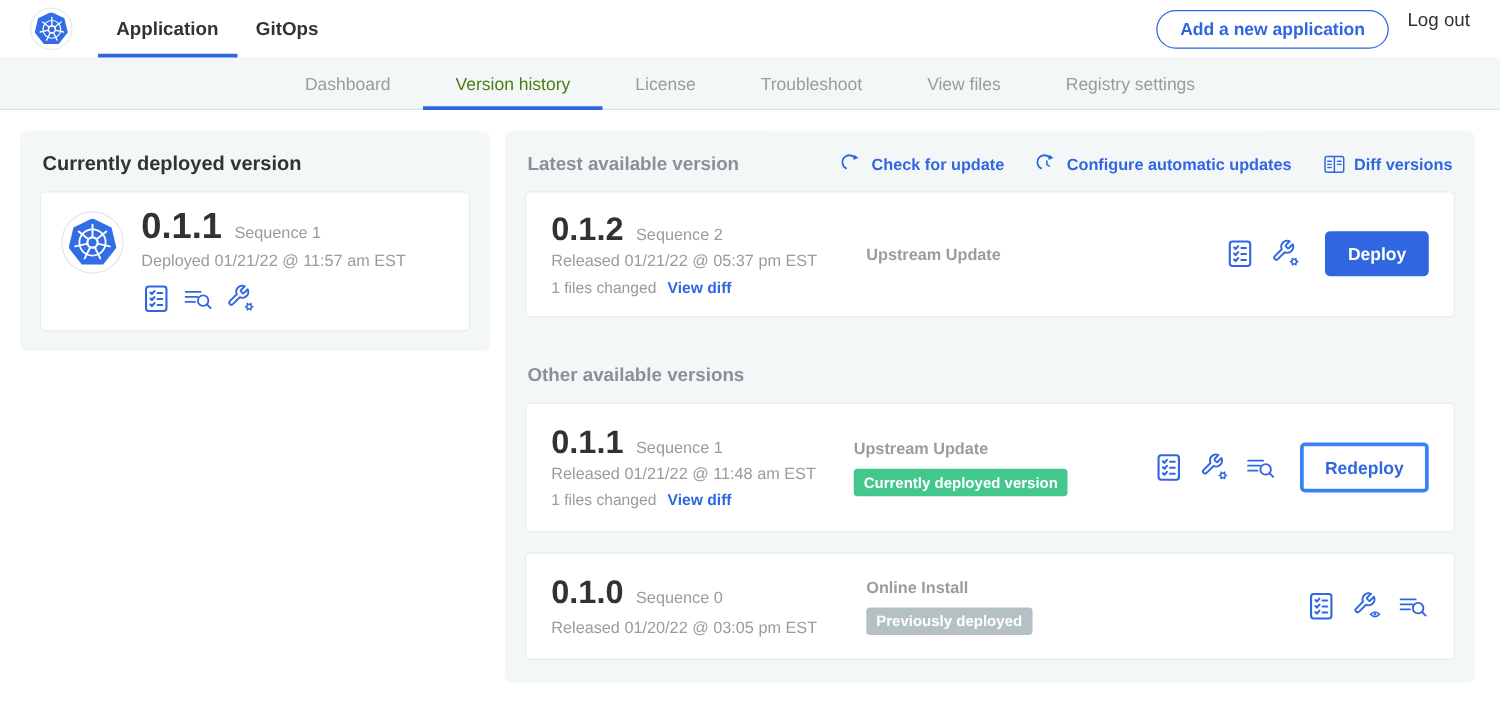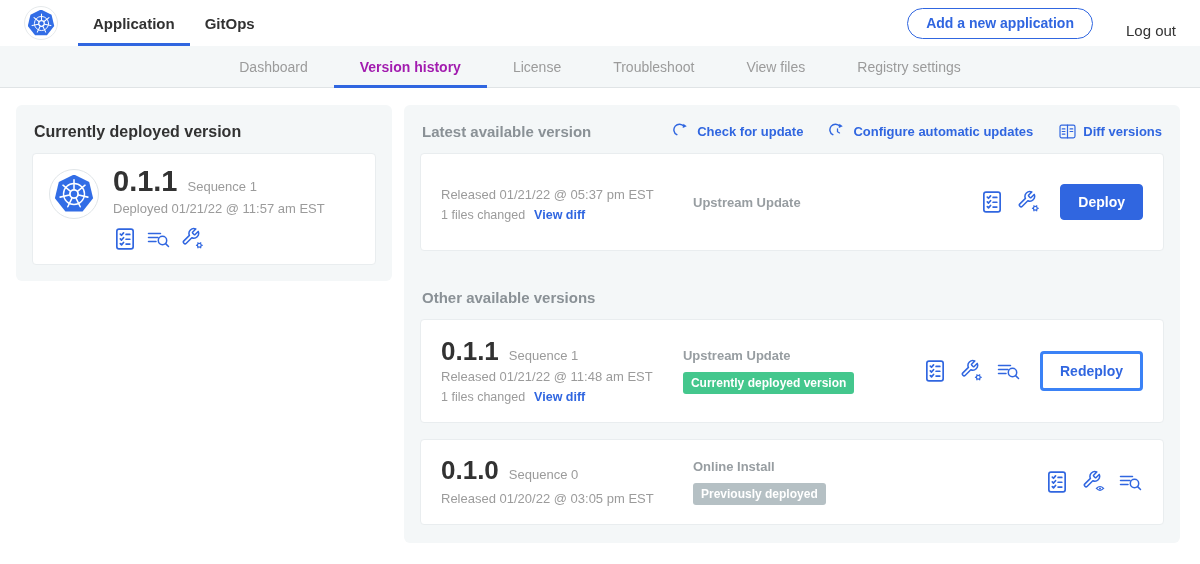--- a/index.html
+++ b/index.html
@@ -25,38 +25,38 @@
     display:flex; align-items:center; justify-content:center;
   }
   .hepta-sm { width:27px; height:27px; }
   .hepta-lg { width:39px; height:39px; }
   .tabs { display:flex; margin-left:20px; height:46px; }
   .tab {
     display:flex; align-items:center; padding:0 15px; font-size:15px;
     font-weight:bold; color:#323232; cursor:pointer; height:46px;
   }
   .tab.active { box-shadow: inset 0 -3px 0 #3066e0; }
-  .header-right { margin-left:auto; display:flex; align-items:flex-end; gap:33px; }
+  .header-right { margin-left:auto; display:flex; align-items:flex-start; gap:15px; }
   .pill-btn {
     background:#fff; border:1px solid #3066e0; color:#3066e0;
     font-family:inherit; font-size:14px; font-weight:bold;
     border-radius:16px; height:31px; padding:0 18px; cursor:pointer;
   }
   .logout { font-size:15px; color:#323232; cursor:pointer; }
   
   .subnav {
     height:42px; background:#f4f7f8; border-bottom:1px solid #e0e4e6;
     display:flex; justify-content:center;
   }
   .subnav-item {
     display:flex; align-items:center; height:42px; padding:0 26px;
     font-size:14px; color:#9b9b9b; cursor:pointer;
   }
   .subnav-item.active {
-    color:#a21caf; font-weight:bold; box-shadow: inset 0 -3px 0 #3066e0;
+    color:#4d7c0f; font-weight:normal; box-shadow: inset 0 -3px 0 #3066e0;
   }
   
   .content { position:relative; }
   .panel {
     position:absolute; background:#f4f7f8; border-radius:6px; padding:16px;
   }
   .left-panel { left:16px; top:17px; width:376px; }
   .right-panel { left:404px; top:17px; width:776px; padding-bottom:18px; }
   .left-title { font-size:16px; font-weight:bold; color:#323232; padding:2px 2px 0; }
   .deployed-card {
@@ -274,20 +274,24 @@
                 <use href="#ic-diff"></use>
               </svg>
             </span>
           <span>Diff versions</span>
         </div>
       </div>
     </div>
 
     <div class="vcard card-0">
       <div class="vc-left">
+        <div class="vrow">
+          <span class="vnum">0.1.2</span>
+          <span class="vseq">Sequence 2</span>
+        </div>
         <div class="vdate">Released 01/21/22 @ 05:37 pm EST</div>
         <div class="files">
           <span>1 files changed</span>
           <span class="viewdiff">View diff</span>
         </div>
       </div>
       <div class="vc-mid">
         <div class="source">Upstream Update</div>
       </div>
       <div class="vc-right">

